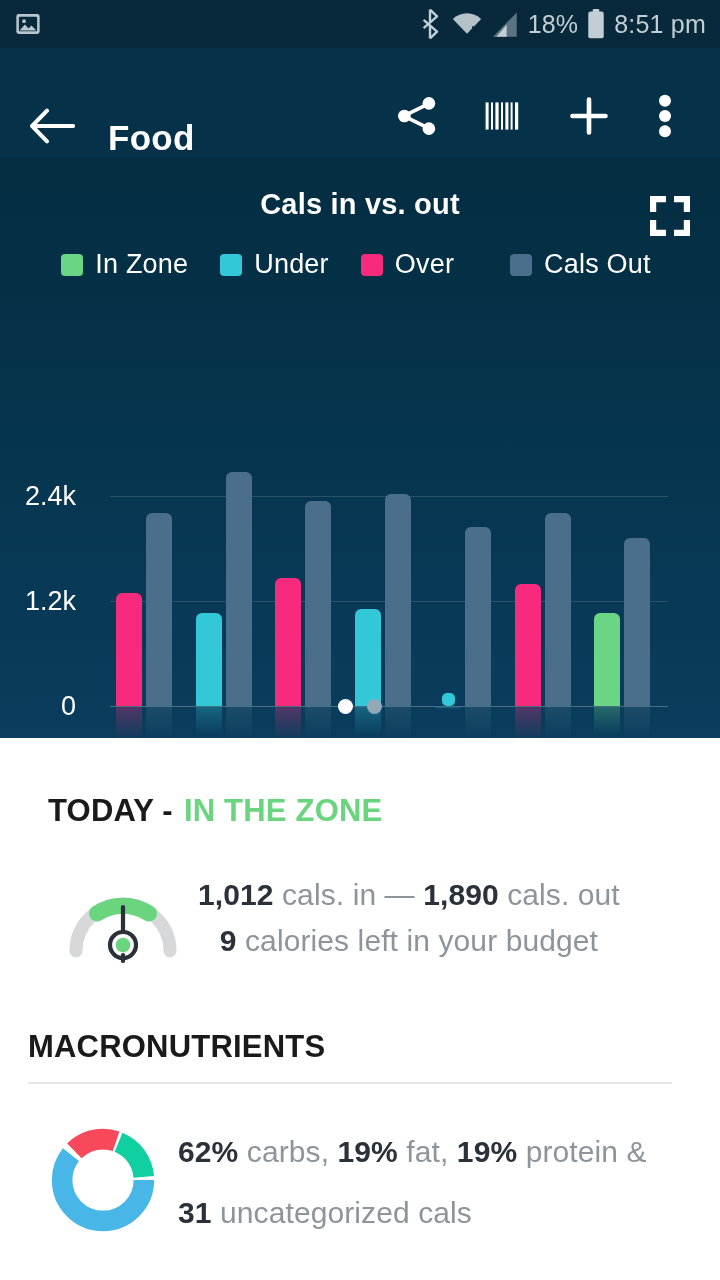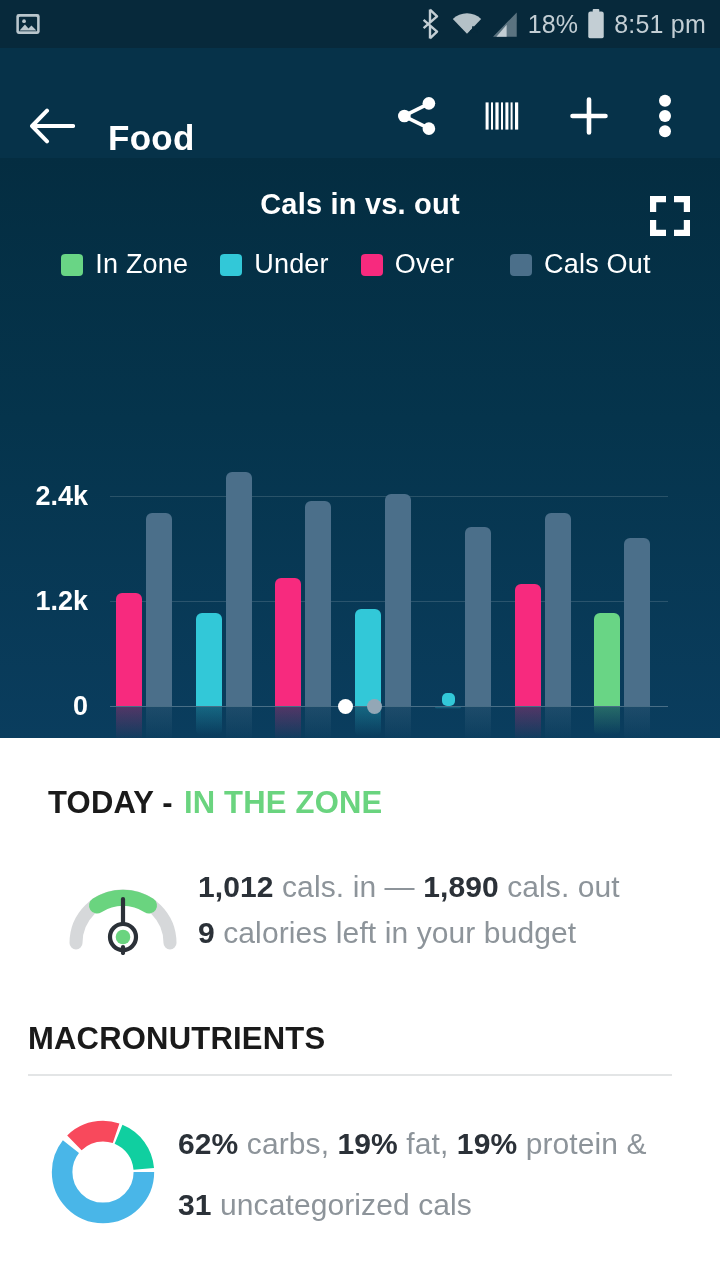--- a/index.html
+++ b/index.html
@@ -54,41 +54,41 @@
   }
   .leg{display:flex;align-items:center;margin-right:32px;}
   .leg:last-child{margin-right:8px;padding-left:24px;}
   .swatch{width:22px;height:22px;border-radius:4px;margin-right:12px;}
   .leg-label{color:#ffffff;font-size:27px;font-weight:400;letter-spacing:.2px;}
 
   
   .plot{position:absolute;left:0;top:300px;width:720px;height:280px;}
   .ylabels{position:absolute;left:0;top:0;width:100px;height:280px;}
   .ylab{
-    position:absolute;right:12px;color:#ffffff;font-size:27px;font-weight:700;
+    position:absolute;right:24px;color:#ffffff;font-size:27px;font-weight:400;
     transform:translateY(-50%);white-space:nowrap;
   }
   .gridline{position:absolute;left:110px;right:52px;height:1px;background:rgba(255,255,255,.14);}
   .baseline{position:absolute;left:110px;right:52px;height:1px;background:rgba(255,255,255,.26);}
 
   .bars{position:absolute;left:0;top:0;width:720px;height:280px;}
   .bar{position:absolute;bottom:0;border-radius:6px 6px 0 0;}
   .refl{position:absolute;top:0;border-radius:0 0 5px 5px;opacity:.30;}
 
   .dots{position:absolute;left:0;right:0;bottom:24px;display:flex;justify-content:center;gap:14px;}
   .dot{width:15px;height:15px;border-radius:50%;}
 
   
   .section{padding:0 48px;}
   .sec-head{
     display:flex;align-items:baseline;
     font-size:31px;font-weight:700;letter-spacing:.2px;
   }
   .sec-head .dark{color:#1a1a1a;}
-  .sec-head .accent{color:#6ad47f;margin-left:11px;margin-top:24px;}
+  .sec-head .accent{color:#6ad47f;margin-left:11px;}
   .learnmore{margin-left:auto;color:#b8bdc0;font-size:31px;font-weight:400;}
   .rule{height:2px;background:#e3e5e6;margin-top:17px;}
 
   .row{display:flex;align-items:center;}
   .row-icon{width:150px;min-width:150px;display:flex;justify-content:center;}
   .row-text{color:#8d949a;font-size:30px;line-height:1.30;letter-spacing:.1px;}
   .row-text b{color:#2b3138;font-weight:700;}
 </style>
 </head>
 <body>
@@ -270,21 +270,21 @@
       </div>
 
   </div>
 
   <div class="dots">
     <span class="dot" style="background:#ffffff"></span>
     <span class="dot" style="background:#93a7b6"></span>
   </div>
 </div>
 
-<div class="section" style="padding-top:23px;">
+<div class="section" style="padding-top:55px;text-align:center;">
   <div class="sec-head">
     <span class="dark">TODAY - </span>
     <span class="accent">IN THE ZONE</span>
   </div>
 
   <div class="row" style="margin-top:38px;">
     <div class="row-icon">
       <span>
         <svg width="118" height="96" viewBox="0 0 118 96">
           <path d="M12 84a47 47 0 0 1 94 0" stroke="#d6d8da" stroke-width="13" fill="none" stroke-linecap="round"></path>

